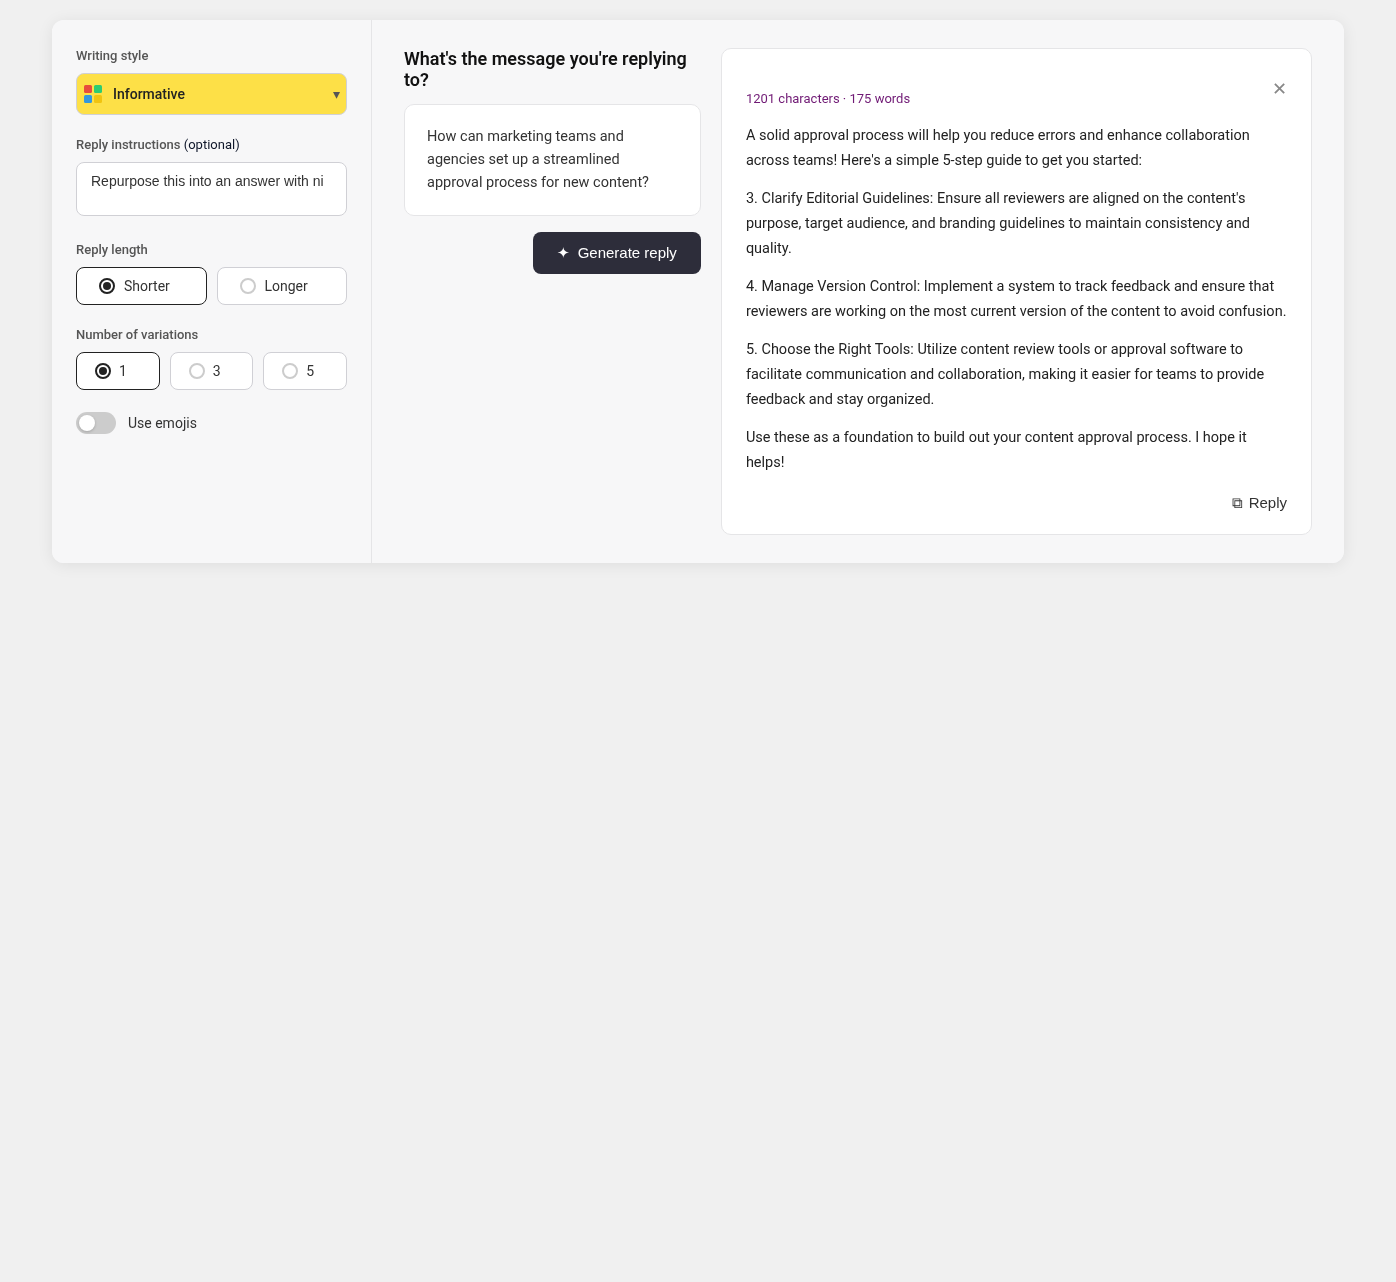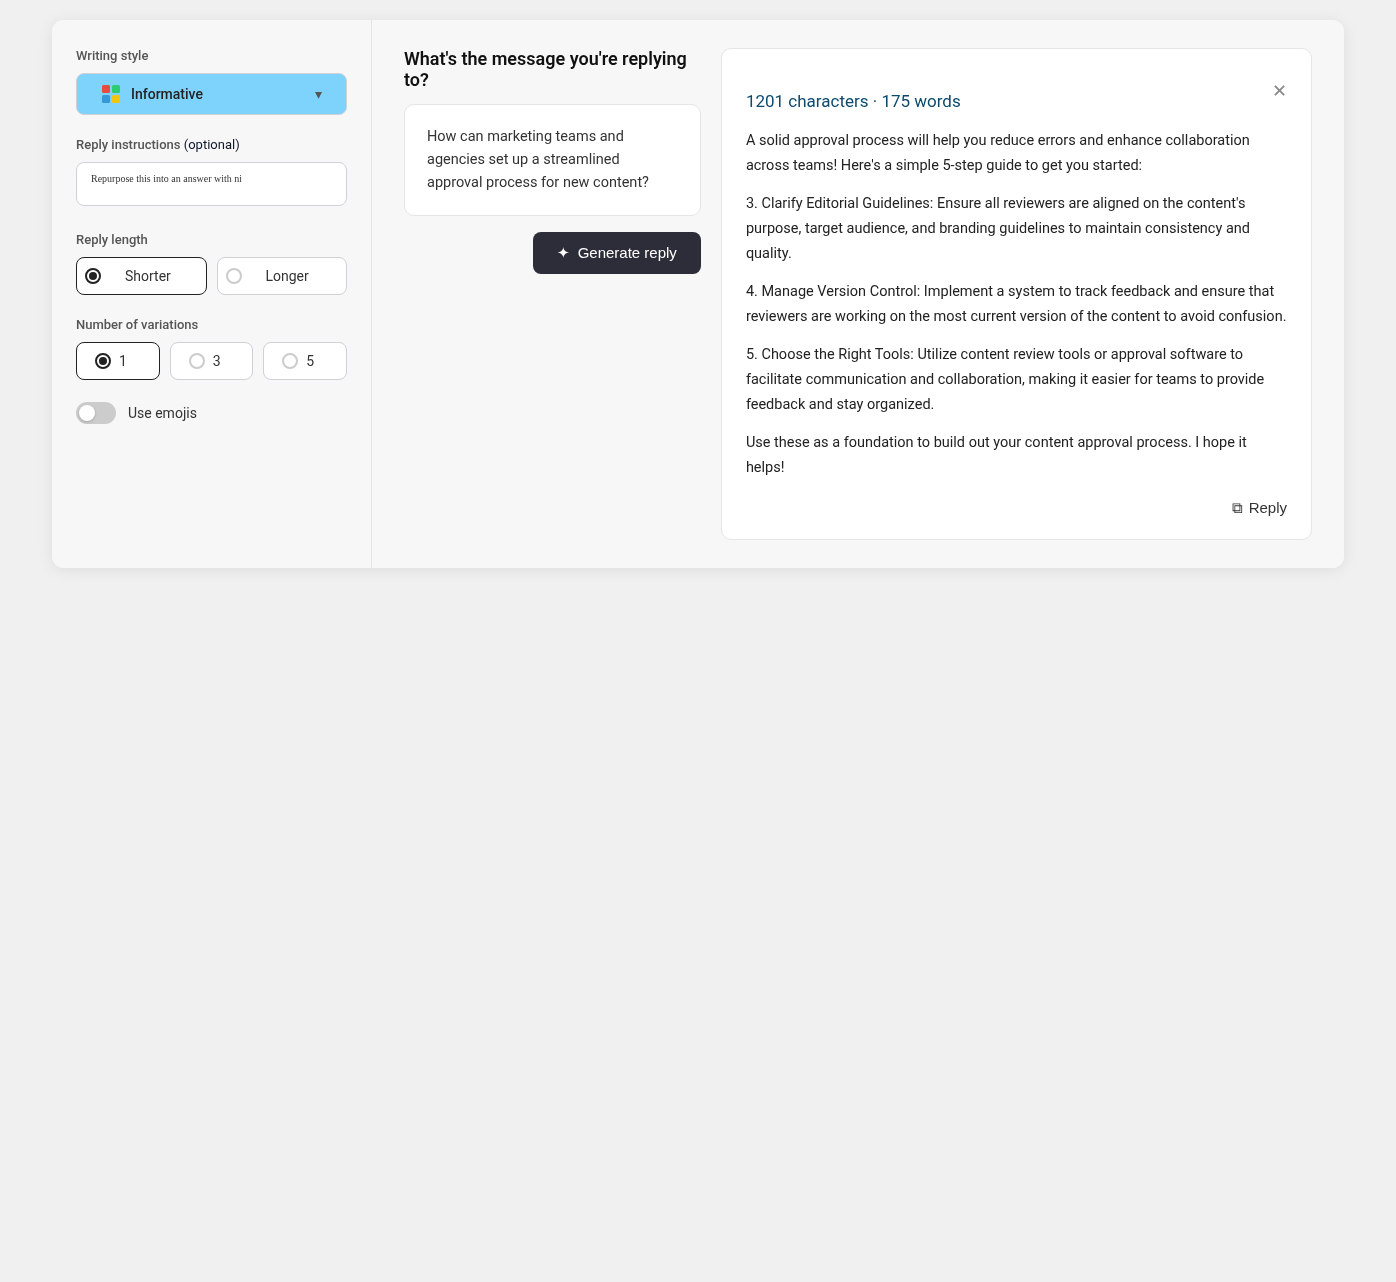--- a/index.html
+++ b/index.html
@@ -38,22 +38,22 @@
       color: #0f172a;
       font-weight: 400;
     }
     
     .style-dropdown {
       display: flex;
       align-items: center;
       justify-content: space-between;
       border: 1.5px solid #d0d0d5;
       border-radius: 8px;
-      padding: 10px 24px;
-      background: #7dd3fc;
+      padding: 10px 6px;
+      background: #fde047;
       cursor: pointer;
       margin-bottom: 22px;
     }
     .style-dropdown-left {
       display: flex;
       align-items: center;
       gap: 10px;
     }
     .style-icon {
       width: 20px;
@@ -74,44 +74,44 @@
     .chevron-icon {
       color: #555;
       font-size: 14px;
     }
     
     .instructions-input {
       width: 100%;
       border: 1.5px solid #d0d0d5;
       border-radius: 8px;
       padding: 10px 14px;
-      font-size: 10px;
+      font-size: 14px;
       color: #333;
       background: #fff;
       outline: none;
       resize: none;
-      font-family: Liberation Serif, serif;
+      font-family: Liberation Sans, sans-serif;
       margin-bottom: 22px;
     }
     .instructions-input::placeholder {
       color: #aaa;
     }
     
     .radio-group {
       display: flex;
       gap: 10px;
       margin-bottom: 22px;
     }
     .radio-option {
       display: flex;
       align-items: center;
-      gap: 24px;
+      gap: 9px;
       border: 1.5px solid #d0d0d5;
       border-radius: 8px;
-      padding: 10px 8px;
+      padding: 10px 22px;
       cursor: pointer;
       background: #fff;
       font-size: 14px;
       color: #333;
       flex: 1;
     }
     .radio-option.selected {
       border-color: #222;
       background: #fff;
     }
@@ -239,22 +239,22 @@
       padding: 22px 24px;
       position: relative;
     }
     .result-meta {
       display: flex;
       justify-content: space-between;
       align-items: center;
       margin-bottom: 18px;
     }
     .result-stats {
-      font-size: 17px;
-      color: #0c4a6e;
+      font-size: 13px;
+      color: #701a75;
       margin-top: 20px;
     }
     .close-btn {
       background: none;
       border: none;
       cursor: pointer;
       color: #888;
       font-size: 18px;
       line-height: 1;
       padding: 0;

